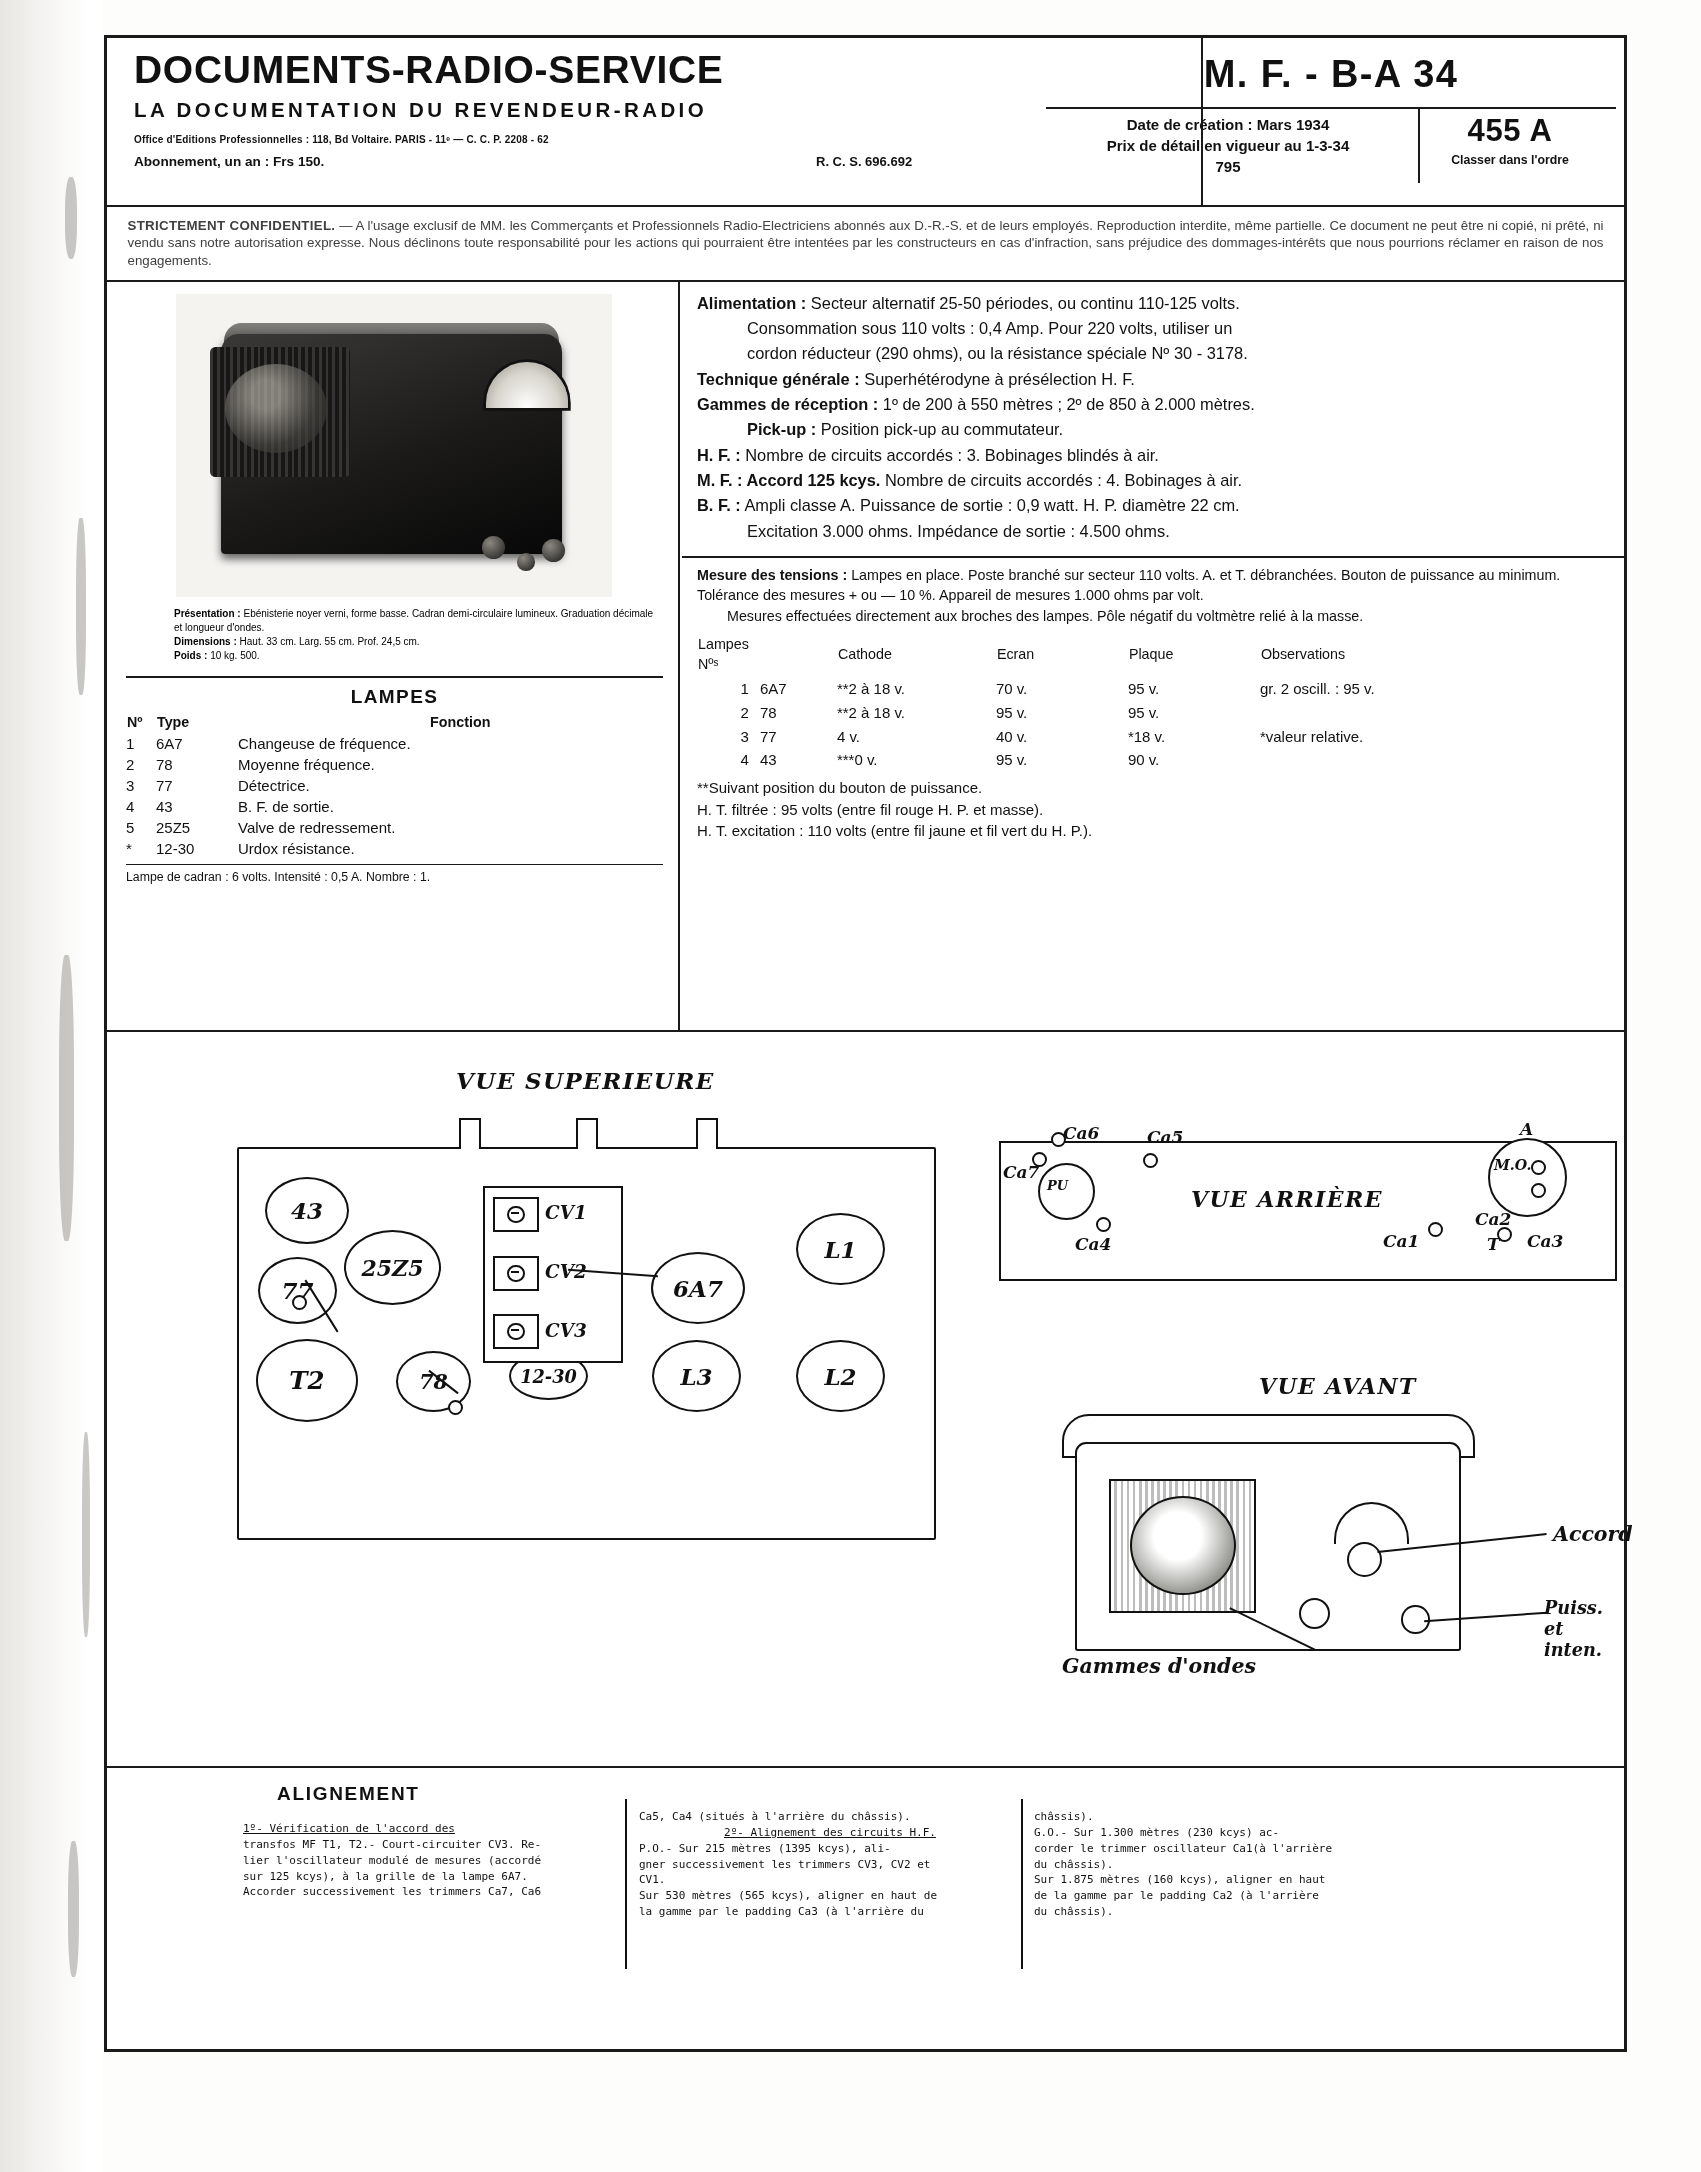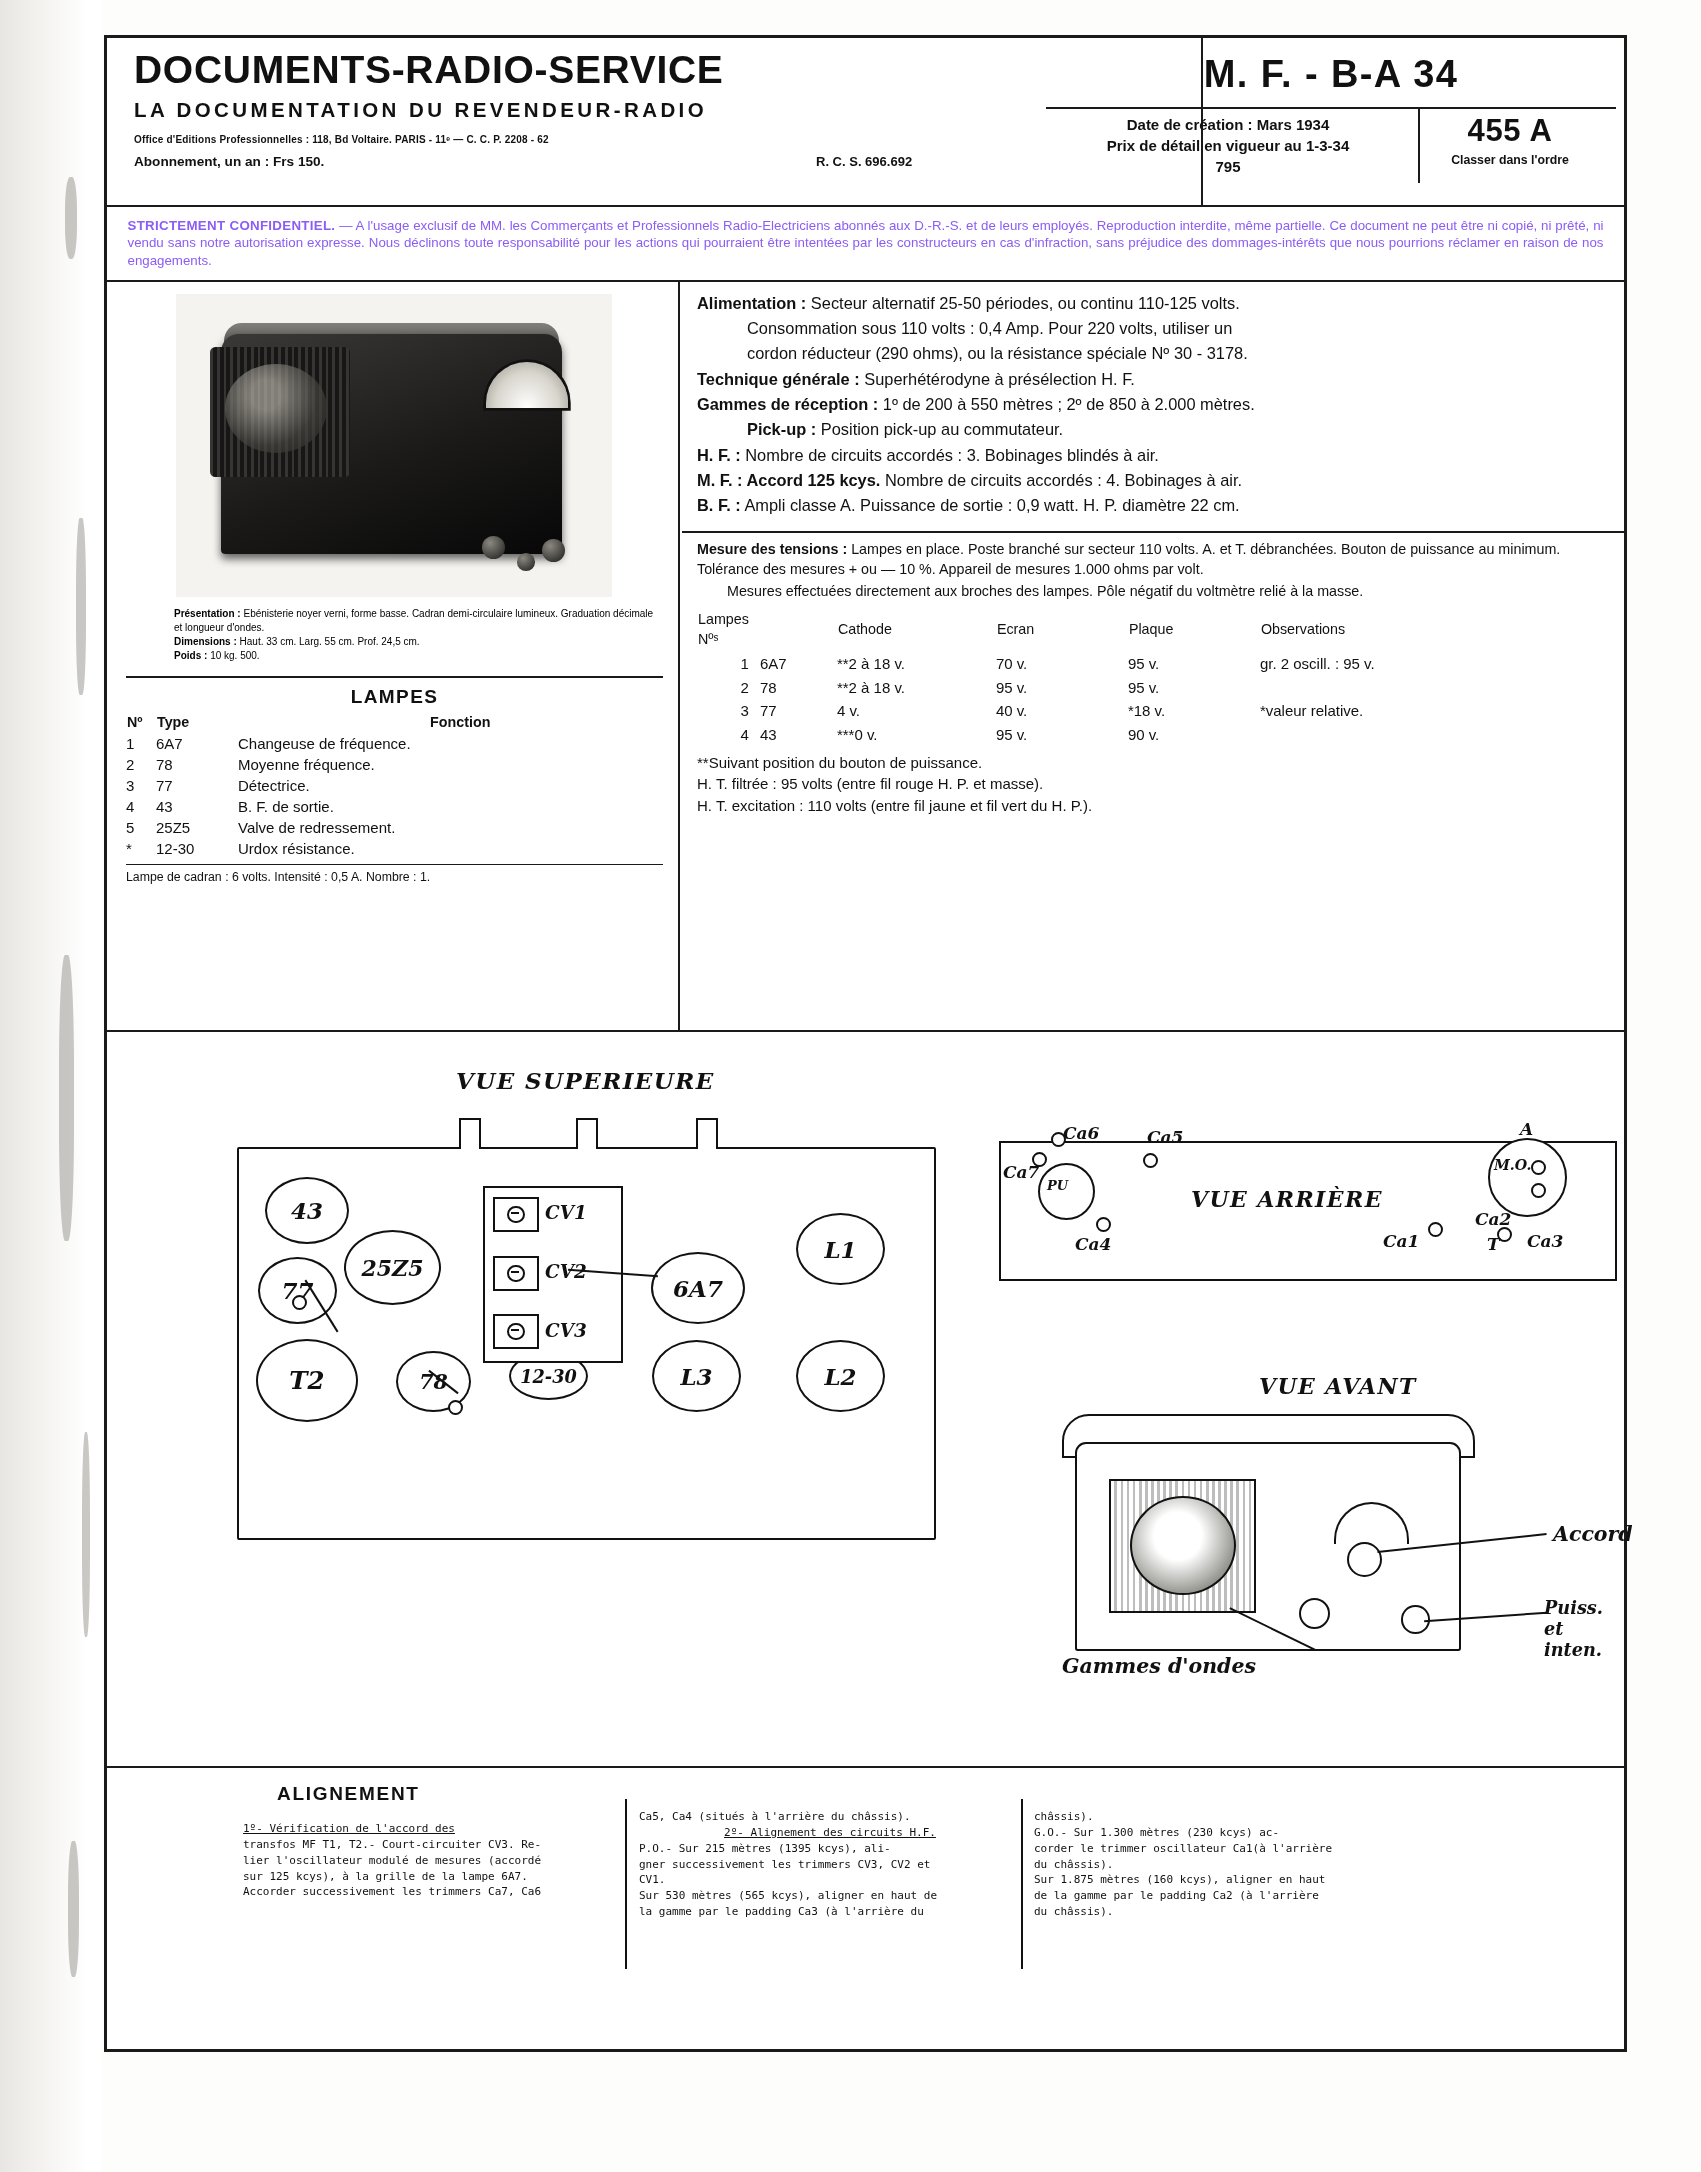--- a/index.html
+++ b/index.html
@@ -155,21 +155,21 @@
     font-weight: bold;
     margin-top: 4.1px;
   }
   
   .confid {
     border-bottom: 2.7px solid #1a1a1a;
     padding: 9.5px 20.5px 11px 20.5px;
     font-size: 13.3px;
     line-height: 1.32;
     text-align: justify;
-    color: #8b5cf6;
+    color: #404040;
   }
   .confid b { font-weight: bold; letter-spacing: 0.3px;}
   
   .upper {
     position: relative;
     height: 750px;
     border-bottom: 2.7px solid #1a1a1a;
     box-sizing: border-box;
   }
   .upper-left {
@@ -657,20 +657,21 @@
           <p><b>Gammes de réception :</b>
              <span>1º de 200 à 550 mètres ; 2º de 850 à 2.000 mètres.</span></p>
           <p class="ind"><b>Pick-up :</b>
              <span>Position pick-up au commutateur.</span></p>
           <p><b>H. F. :</b>
              <span>Nombre de circuits accordés : 3. Bobinages blindés à air.</span></p>
           <p><b>M. F. : Accord 125 kcys.</b>
              <span>Nombre de circuits accordés : 4. Bobinages à air.</span></p>
           <p><b>B. F. :</b>
              <span>Ampli classe A. Puissance de sortie : 0,9 watt. H. P. diamètre 22 cm.</span></p>
+          <p class="ind"><span>Excitation 3.000 ohms. Impédance de sortie : 4.500 ohms.</span></p>
         </div>
 
         <div class="measure-rule"></div>
 
         <div class="measure">
           <p style="margin:0;"><b>Mesure des tensions :</b>
              <span>Lampes en place. Poste branché sur secteur 110 volts. A. et T. débranchées. Bouton de puissance au minimum. Tolérance des mesures + ou — 10 %. Appareil de mesures 1.000 ohms par volt.</span></p>
           <p class="i1" style="margin:1.4px 0 0 0;"><span>Mesures effectuées directement aux broches des lampes. Pôle négatif du voltmètre relié à la masse.</span></p>
 
           <table class="tens">

